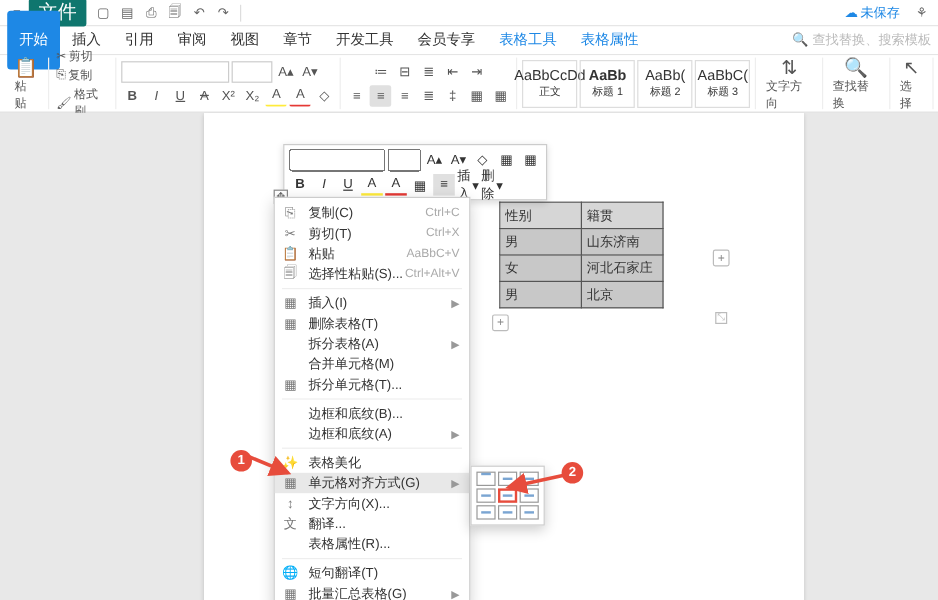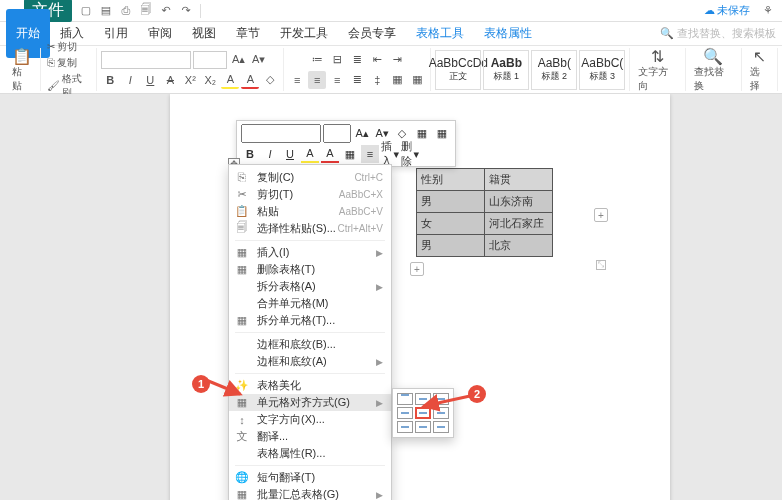--- a/index.html
+++ b/index.html
@@ -238,21 +238,21 @@
 
 <div class="ctx-menu">
   <div class="item">
       <span class="ic">⎘</span>
       <span>复制(C)</span>
       <span class="sc">Ctrl+C</span>
     </div>
   <div class="item">
       <span class="ic">✂</span>
       <span>剪切(T)</span>
-      <span class="sc">AaBbC+X</span>
+      <span class="sc">Ctrl+X</span>
     </div>
   <div class="item">
       <span class="ic">📋</span>
       <span>粘贴</span>
       <span class="sc">AaBbC+V</span>
     </div>
   <div class="item">
       <span class="ic">🗐</span>
       <span>选择性粘贴(S)...</span>
       <span class="sc">Ctrl+Alt+V</span>

